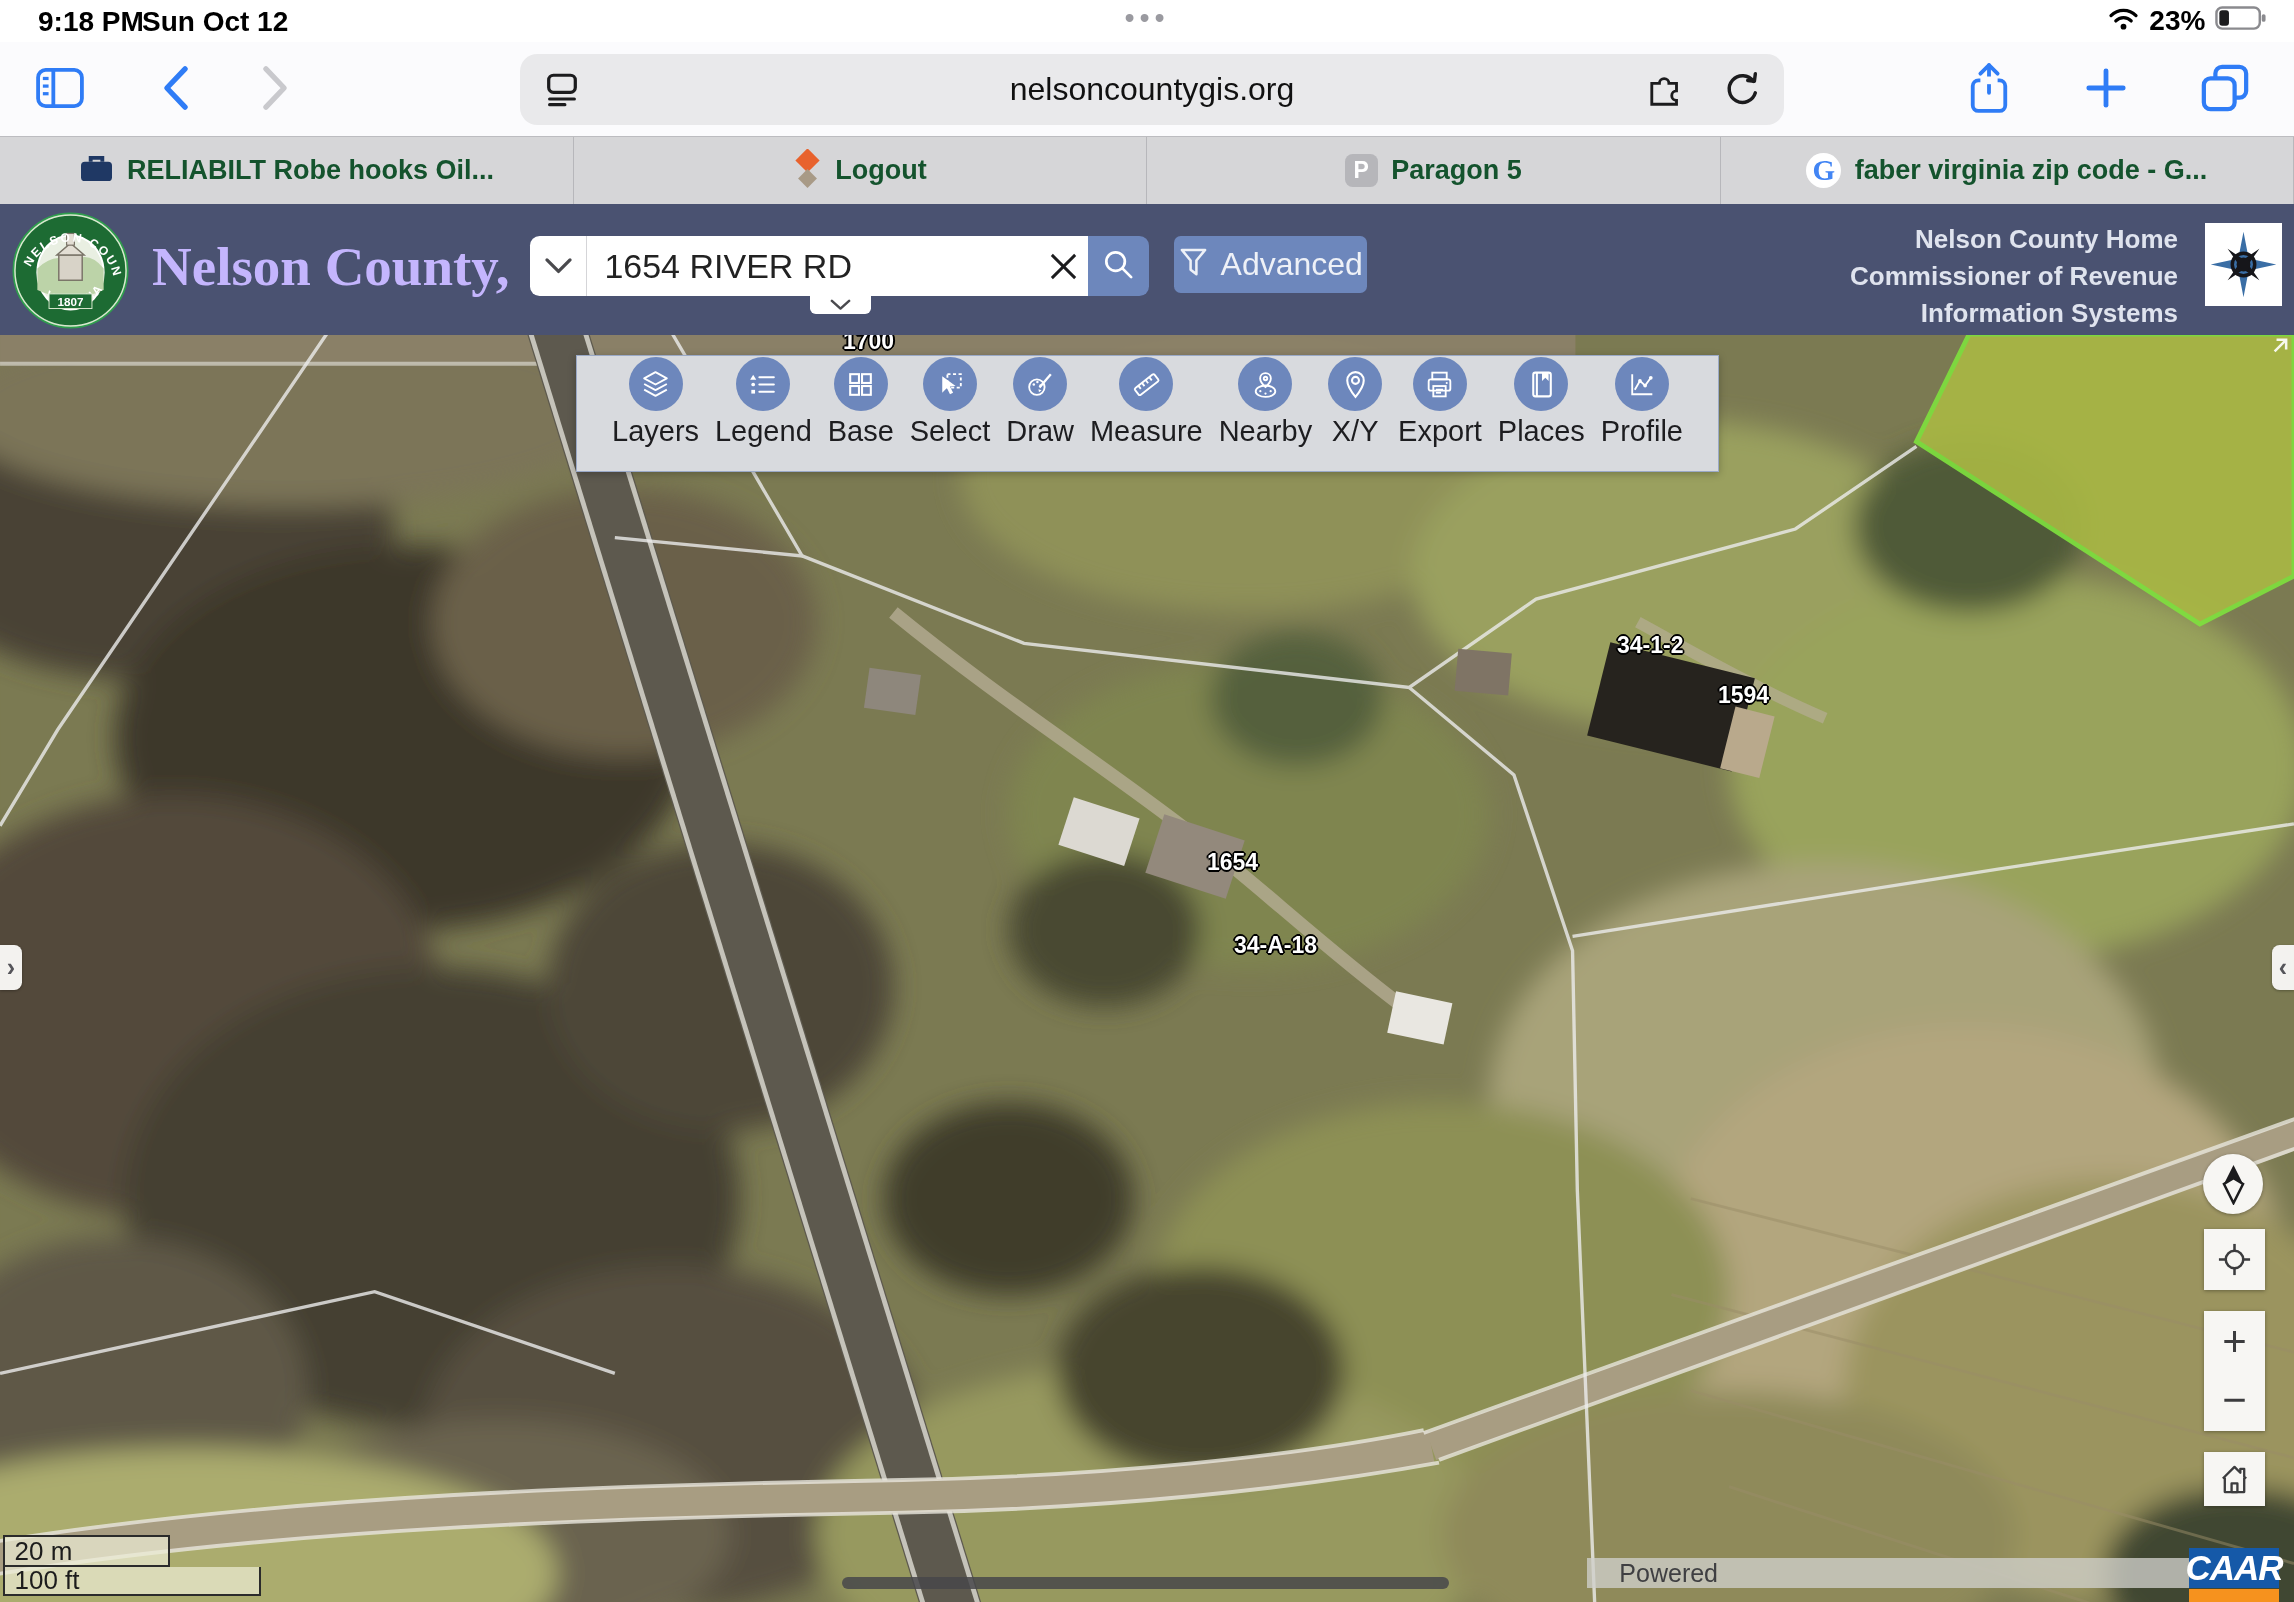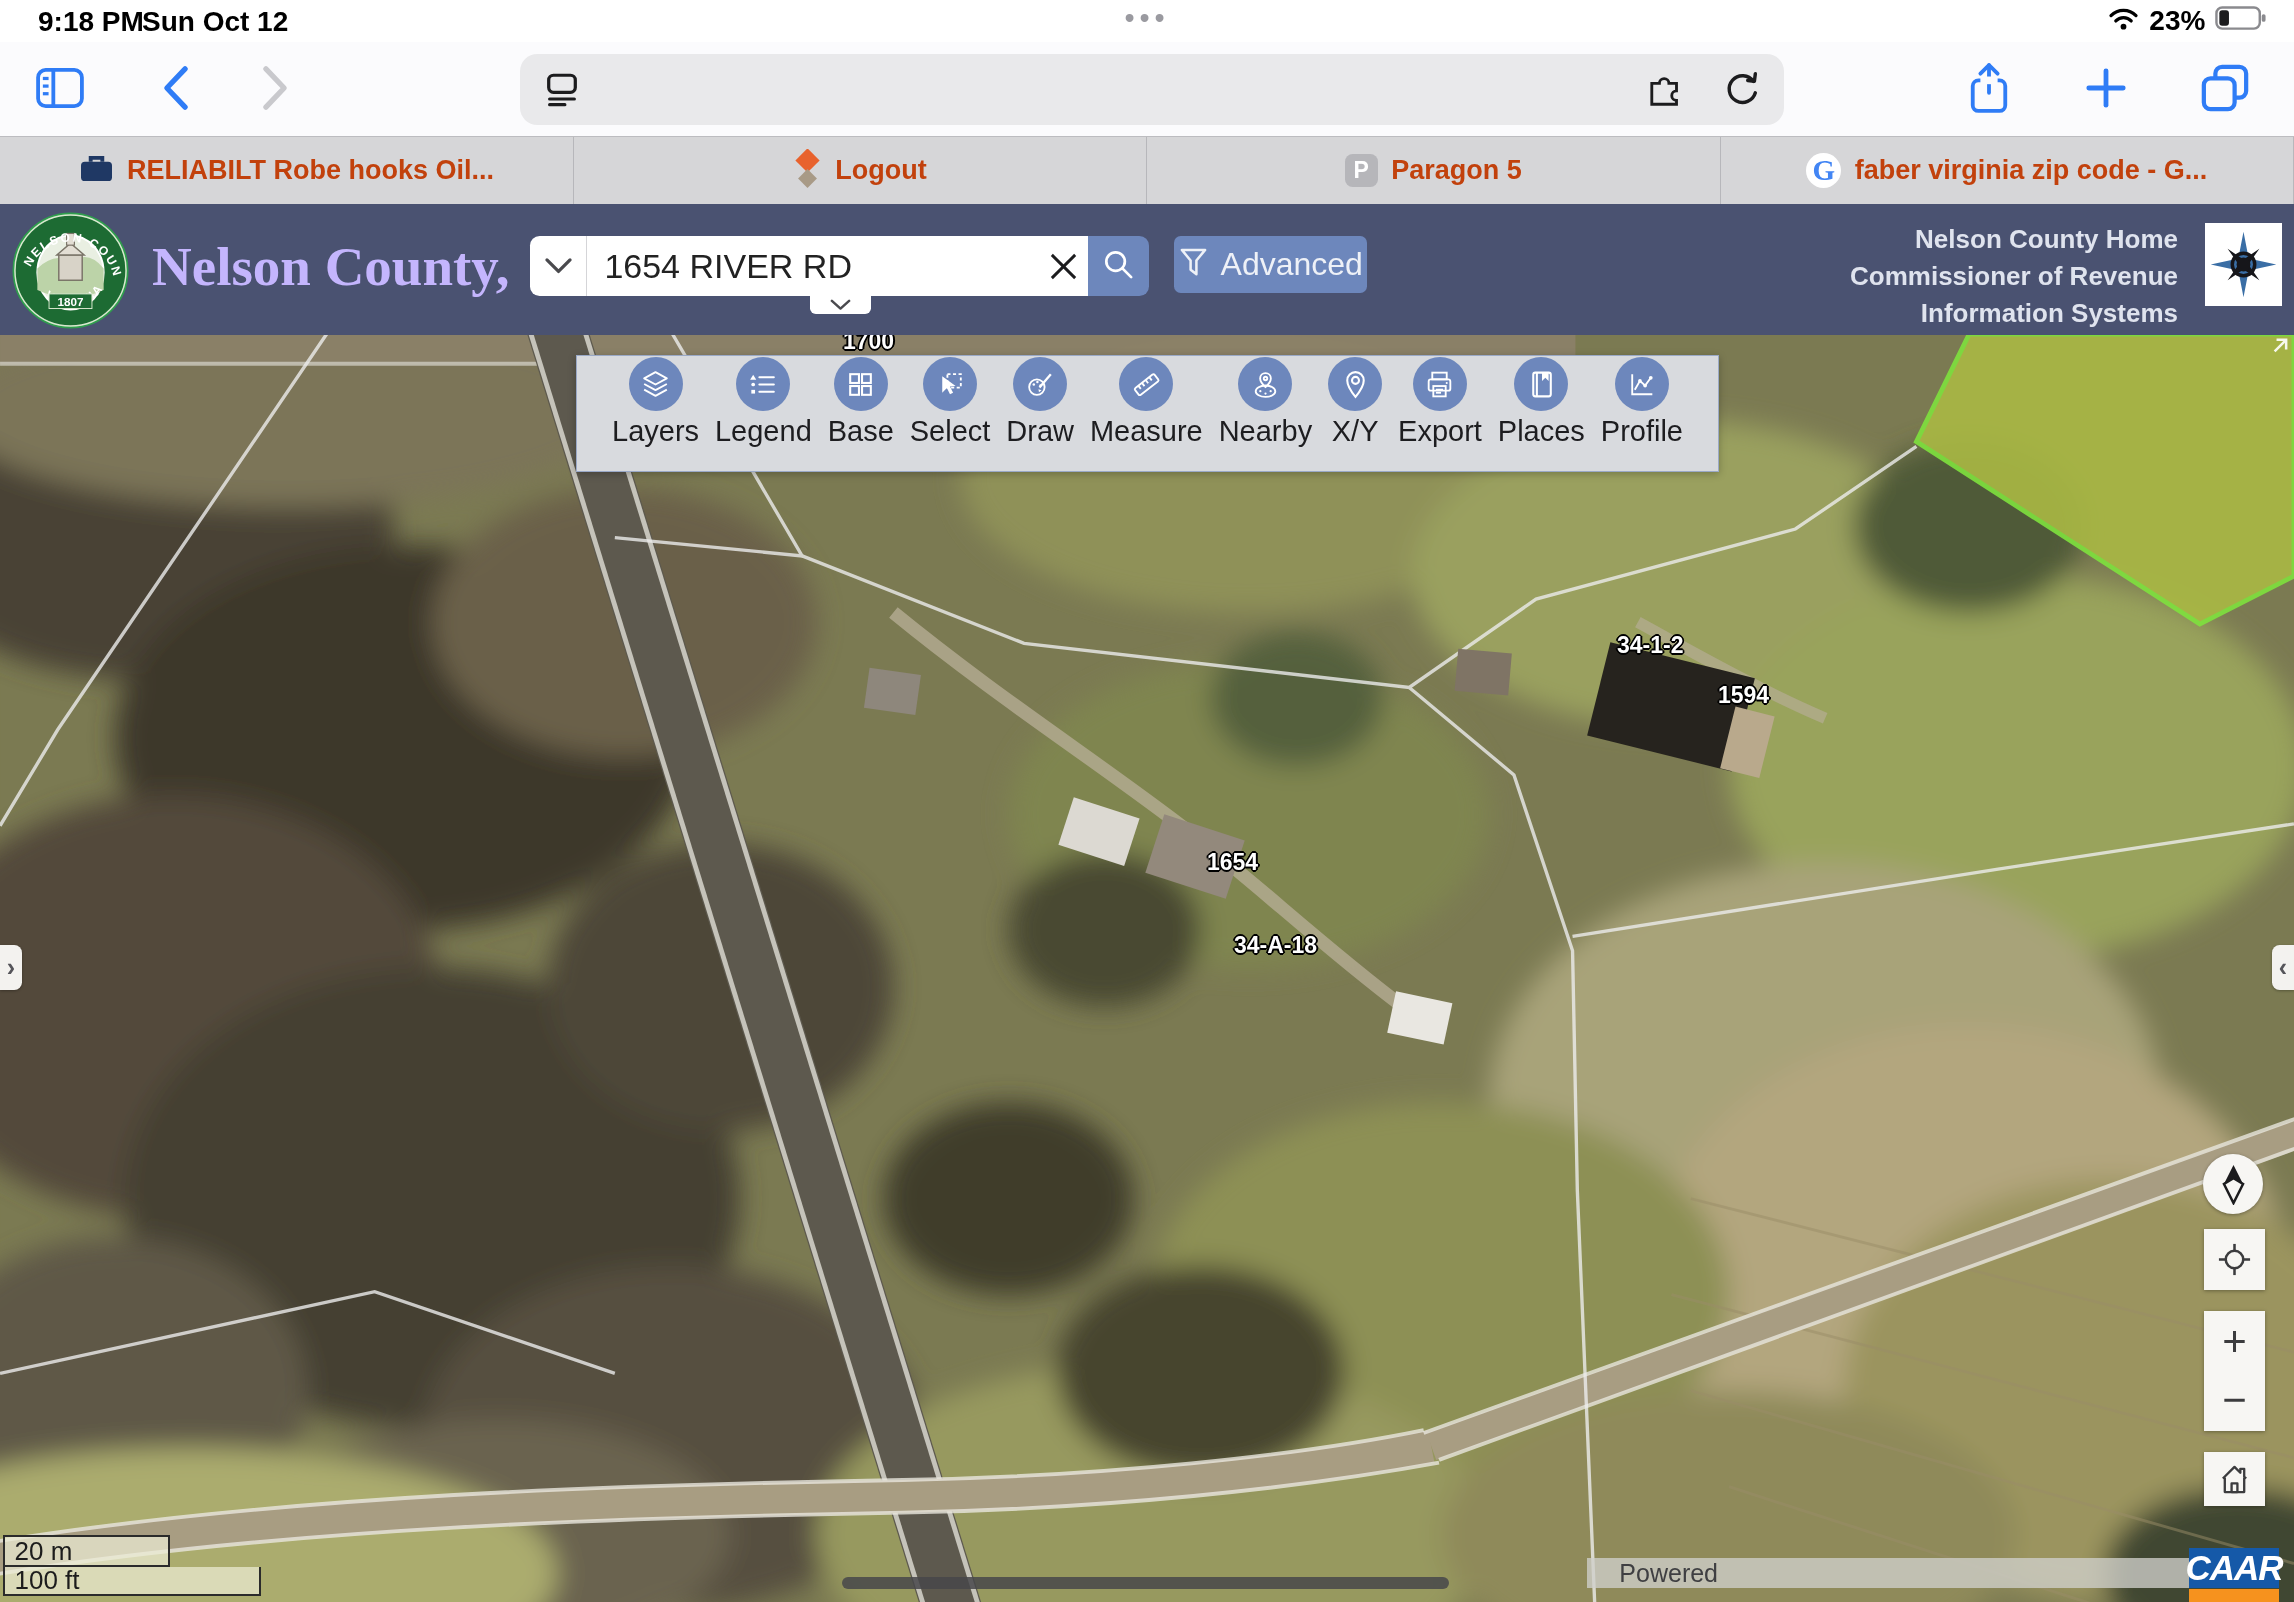--- a/index.html
+++ b/index.html
@@ -15,21 +15,21 @@
   .st-batt-pct{font-size:28px;font-weight:700;color:#000;}
 
   
   .safari{position:absolute;top:42px;left:0;right:0;height:94px;background:#fbfbfd;z-index:39;}
   .sf-btn{position:absolute;top:17.3px;width:58px;height:58px;display:flex;align-items:center;justify-content:center;cursor:pointer;}
   .url-bar{position:absolute;left:520px;top:11.5px;width:1264px;height:71px;background:#e9e9eb;border-radius:17.3px;display:flex;align-items:center;z-index:1;}
   .url-text{position:absolute;left:0;right:0;text-align:center;font-size:32px;color:#111;font-weight:500;}
   
   .tabstrip{position:absolute;top:136px;left:0;right:0;height:67px;display:flex;background:#cfd0d2;border-top:1px solid #bcbcc0;z-index:38;}
   .tab{flex:1 1 0;display:flex;align-items:center;justify-content:center;gap:13.4px;background:#d6d6d8;border-right:1px solid #b7b7bb;cursor:pointer;position:relative;overflow:hidden;}
-  .tab-label{font-size:27px;font-weight:700;color:#c2410c;white-space:nowrap;}
+  .tab-label{font-size:27px;font-weight:700;color:#14532d;white-space:nowrap;}
   .tab.active{background:#fdfdfd;}
   .tab.active .tab-label{color:#000;}
   .tab-close{position:absolute;left:13.4px;top:50%;transform:translateY(-50%);width:35px;height:35px;border-radius:8.6px;background:#95959b;display:flex;align-items:center;justify-content:center;cursor:pointer;}
   .p-badge{width:33px;height:33px;border-radius:7.7px;background:#b6b6ba;color:#fff;font-weight:700;font-size:23px;display:flex;align-items:center;justify-content:center;}
   .g-badge{width:35px;height:35px;border-radius:50%;background:#fff;color:#4285F4;font-weight:700;font-size:29px;display:flex;align-items:center;justify-content:center;font-family:"Liberation Serif",serif;}
   .hex-badge{width:37px;height:37px;background:#35b6c9;border-radius:7.7px;clip-path:polygon(25% 2%,75% 2%,100% 50%,75% 98%,25% 98%,0 50%);display:flex;align-items:center;justify-content:center;}
 
   
   .site-header{position:absolute;top:204px;left:0;right:0;height:131px;background:#4a5271;z-index:30;}
   .seal{position:absolute;left:11.5px;top:7.7px;width:117px;height:117px;}
@@ -130,20 +130,21 @@
     </div>
 
     <div class="url-bar">
       <div class="sf-btn" style="left:13.4px;top:6.7px;">
         <svg width="38" height="37" viewBox="0 0 40 38">
             <rect x="6" y="4" width="28" height="18" rx="5" fill="none" stroke="#1c1c1e" stroke-width="3.4"></rect>
             <line x1="7" y1="29" x2="33" y2="29" stroke="#1c1c1e" stroke-width="3.4" stroke-linecap="round"></line>
             <line x1="7" y1="35" x2="23" y2="35" stroke="#1c1c1e" stroke-width="3.4" stroke-linecap="round"></line>
           </svg>
       </div>
+      <div class="url-text">nelsoncountygis.org</div>
       <div class="sf-btn" style="right:88px;top:6.7px;">
         <svg width="42" height="38" viewBox="0 0 44 40">
             <path d="M6 14 h8 a5 5 0 1 1 10 0 h8 v8 a5 5 0 1 0 0 10 v4 h-26 z" fill="none" stroke="#1c1c1e" stroke-width="3"></path>
           </svg>
       </div>
       <div class="sf-btn" style="right:13.4px;top:6.7px;">
         <svg width="40" height="40" viewBox="0 0 42 42">
             <path d="M33 13 A14 14 0 1 0 35 25" fill="none" stroke="#1c1c1e" stroke-width="3.6" stroke-linecap="round"></path>
             <polyline points="27,12 34,13 35,5" fill="none" stroke="#1c1c1e" stroke-width="3.6" stroke-linecap="round" stroke-linejoin="round"></polyline>
           </svg>

